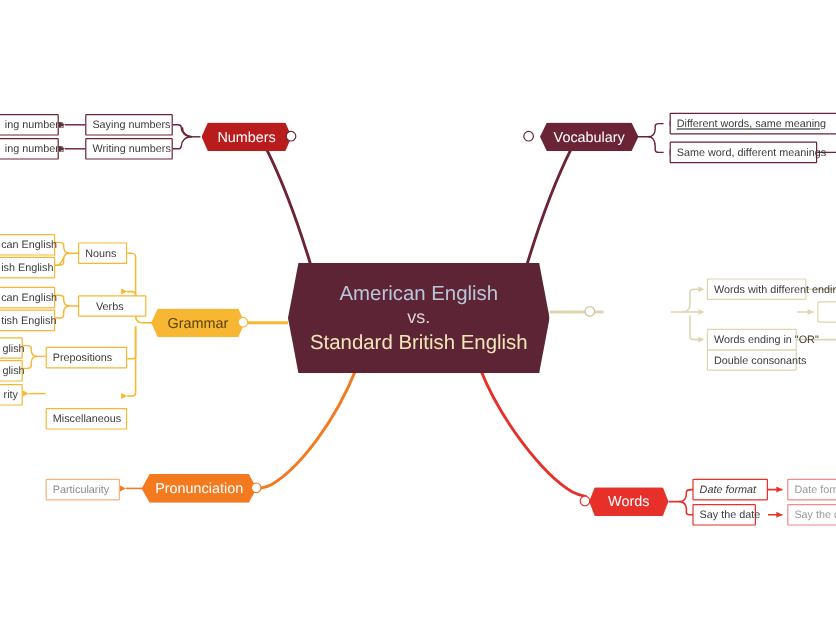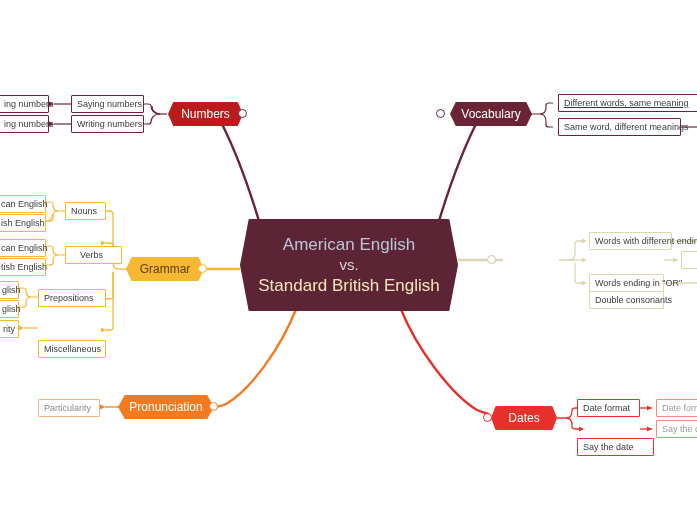--- a/index.html
+++ b/index.html
@@ -190,21 +190,21 @@
   <div class="toggle" style="left:487px;top:255px;border:1.4px solid #cfc79e;">
   </div>
 
   <div class="branch" style="left:118px;top:395px;width:96px;background:#f47a20;color:#fff;">
     <span>Pronunciation</span>
   </div>
   <div class="toggle" style="left:209px;top:402px;border:1.4px solid #f47a20;">
   </div>
 
   <div class="branch" style="left:491px;top:406px;width:66px;background:#e8302a;color:#fff;">
-    <span>Dates</span>
+    <span>Words</span>
   </div>
   <div class="toggle" style="left:483px;top:413px;border:1.4px solid #e8302a;">
   </div>
 
   <div class="box" style="left:71px;top:95px;width:73px;border-color:#6b2435;">
     <span>Saying numbers</span>
   </div>
   <div class="box" style="left:71px;top:115px;width:73px;border-color:#6b2435;">
     <span>Writing numbers</span>
   </div>
@@ -267,24 +267,24 @@
     <span>Words ending in "OR"</span>
   </div>
   <div class="box" style="left:681px;top:251px;width:40px;border-color:#ded6b0;">
     <span></span>
   </div>
 
   <div class="box" style="left:38px;top:399px;width:62px;border-color:#f9b27a;color:#8a8a8a;">
     <span>Particularity</span>
   </div>
 
-  <div class="box" style="left:577px;top:399px;width:63px;border-color:#e8302a;">
+  <div class="box" style="left:577px;top:399px;width:63px;border-color:#e8302a;font-style:italic;">
     <span>Date format</span>
   </div>
-  <div class="box" style="left:577px;top:438px;width:77px;border-color:#e8302a;">
+  <div class="box" style="left:577px;top:420px;width:53px;border-color:#e8302a;">
     <span>Say the date</span>
   </div>
   <div class="box faded" style="left:656px;top:399px;width:60px;border-color:#f08a86;">
     <span>Date form</span>
   </div>
   <div class="box faded" style="left:656px;top:420px;width:60px;border-color:#f08a86;">
     <span>Say the d</span>
   </div>
 
 </div>

